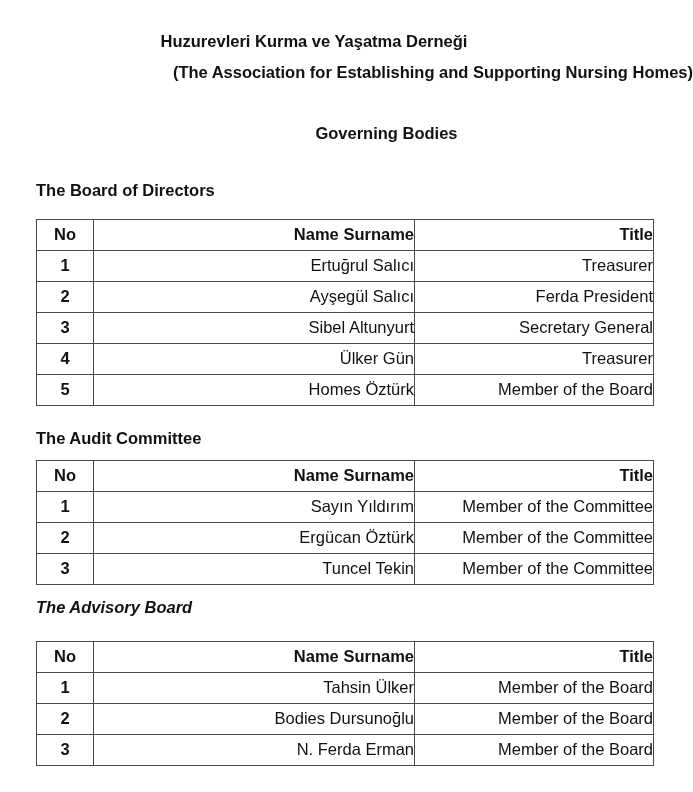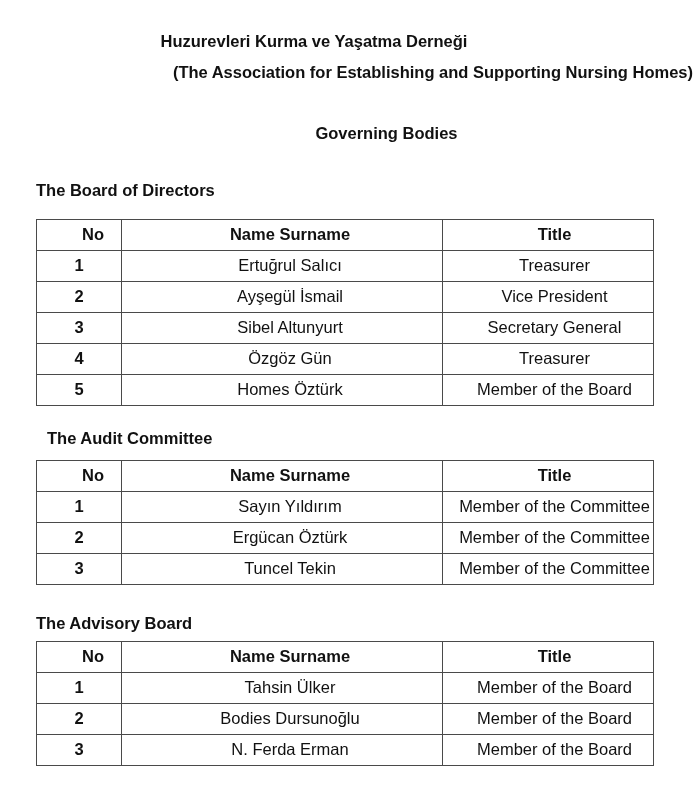--- a/index.html
+++ b/index.html
@@ -21,24 +21,24 @@
   }
   .section-heading {
     position: absolute; left: 36px; font-weight: bold; font-size: 16.5px;
   }
   table.gov {
     position: absolute; left: 36px; width: 618px;
     border-collapse: collapse; font-size: 16.5px; table-layout: fixed;
   }
   table.gov td, table.gov th {
     border: 1.3px solid #4a4a4a; height: 28px; padding: 0 0 2px 0;
-    vertical-align: middle; text-align: center; font-weight: normal;
+    vertical-align: middle; text-align: right; font-weight: normal;
     white-space: nowrap;
   }
-  table.gov th { font-weight: bold; padding-left: 28px; }
+  table.gov th { font-weight: bold; }
   table.gov .c-no { width: 56px; text-align: center; font-weight: bold; }
   table.gov .c-name { width: 304px; padding-left: 16px; }
   table.gov .c-title { padding-left: 13px; margin-left: 32px; }
   table.gov tr.hdr th.c-no { text-align: center; }
 </style>
 </head>
 <body>
 
 <div class="title1">Huzurevleri Kurma ve Yaşatma Derneği</div>
 <div class="title2">(The Association for Establishing and Supporting Nursing Homes)</div>
@@ -52,42 +52,42 @@
     <th class="c-name">Name Surname</th>
     <th class="c-title">Title</th>
   </tr>
   <tr>
     <td class="c-no">1</td>
     <td class="c-name">Ertuğrul Salıcı</td>
     <td class="c-title">Treasurer</td>
   </tr>
   <tr>
     <td class="c-no">2</td>
-    <td class="c-name">Ayşegül İsmail</td>
-    <td class="c-title">Vice President</td>
+    <td class="c-name">Ayşegül Salıcı</td>
+    <td class="c-title">Ferda President</td>
   </tr>
   <tr>
     <td class="c-no">3</td>
     <td class="c-name">Sibel Altunyurt</td>
     <td class="c-title">Secretary General</td>
   </tr>
   <tr>
     <td class="c-no">4</td>
-    <td class="c-name">Özgöz Gün</td>
+    <td class="c-name">Ülker Gün</td>
     <td class="c-title">Treasurer</td>
   </tr>
   <tr>
     <td class="c-no">5</td>
     <td class="c-name">Homes Öztürk</td>
     <td class="c-title">Member of the Board</td>
   </tr>
 </tbody>
   </table>
 
-<div class="section-heading" style="top:429px;margin-left:11px;">The Audit Committee</div>
+<div class="section-heading" style="top:429px;">The Audit Committee</div>
 <table class="gov" style="top:460px;">
   <tbody>
       <tr class="hdr">
     <th class="c-no">No</th>
     <th class="c-name">Name Surname</th>
     <th class="c-title">Title</th>
   </tr>
   <tr>
     <td class="c-no">1</td>
     <td class="c-name">Sayın Yıldırım</td>
@@ -99,21 +99,21 @@
     <td class="c-title">Member of the Committee</td>
   </tr>
   <tr>
     <td class="c-no">3</td>
     <td class="c-name">Tuncel Tekin</td>
     <td class="c-title">Member of the Committee</td>
   </tr>
 </tbody>
   </table>
 
-<div class="section-heading" style="top:614px;">The Advisory Board</div>
+<div class="section-heading" style="top:598px;font-style:italic;">The Advisory Board</div>
 <table class="gov" style="top:641px;">
   <tbody>
       <tr class="hdr">
     <th class="c-no">No</th>
     <th class="c-name">Name Surname</th>
     <th class="c-title">Title</th>
   </tr>
   <tr>
     <td class="c-no">1</td>
     <td class="c-name">Tahsin Ülker</td>

